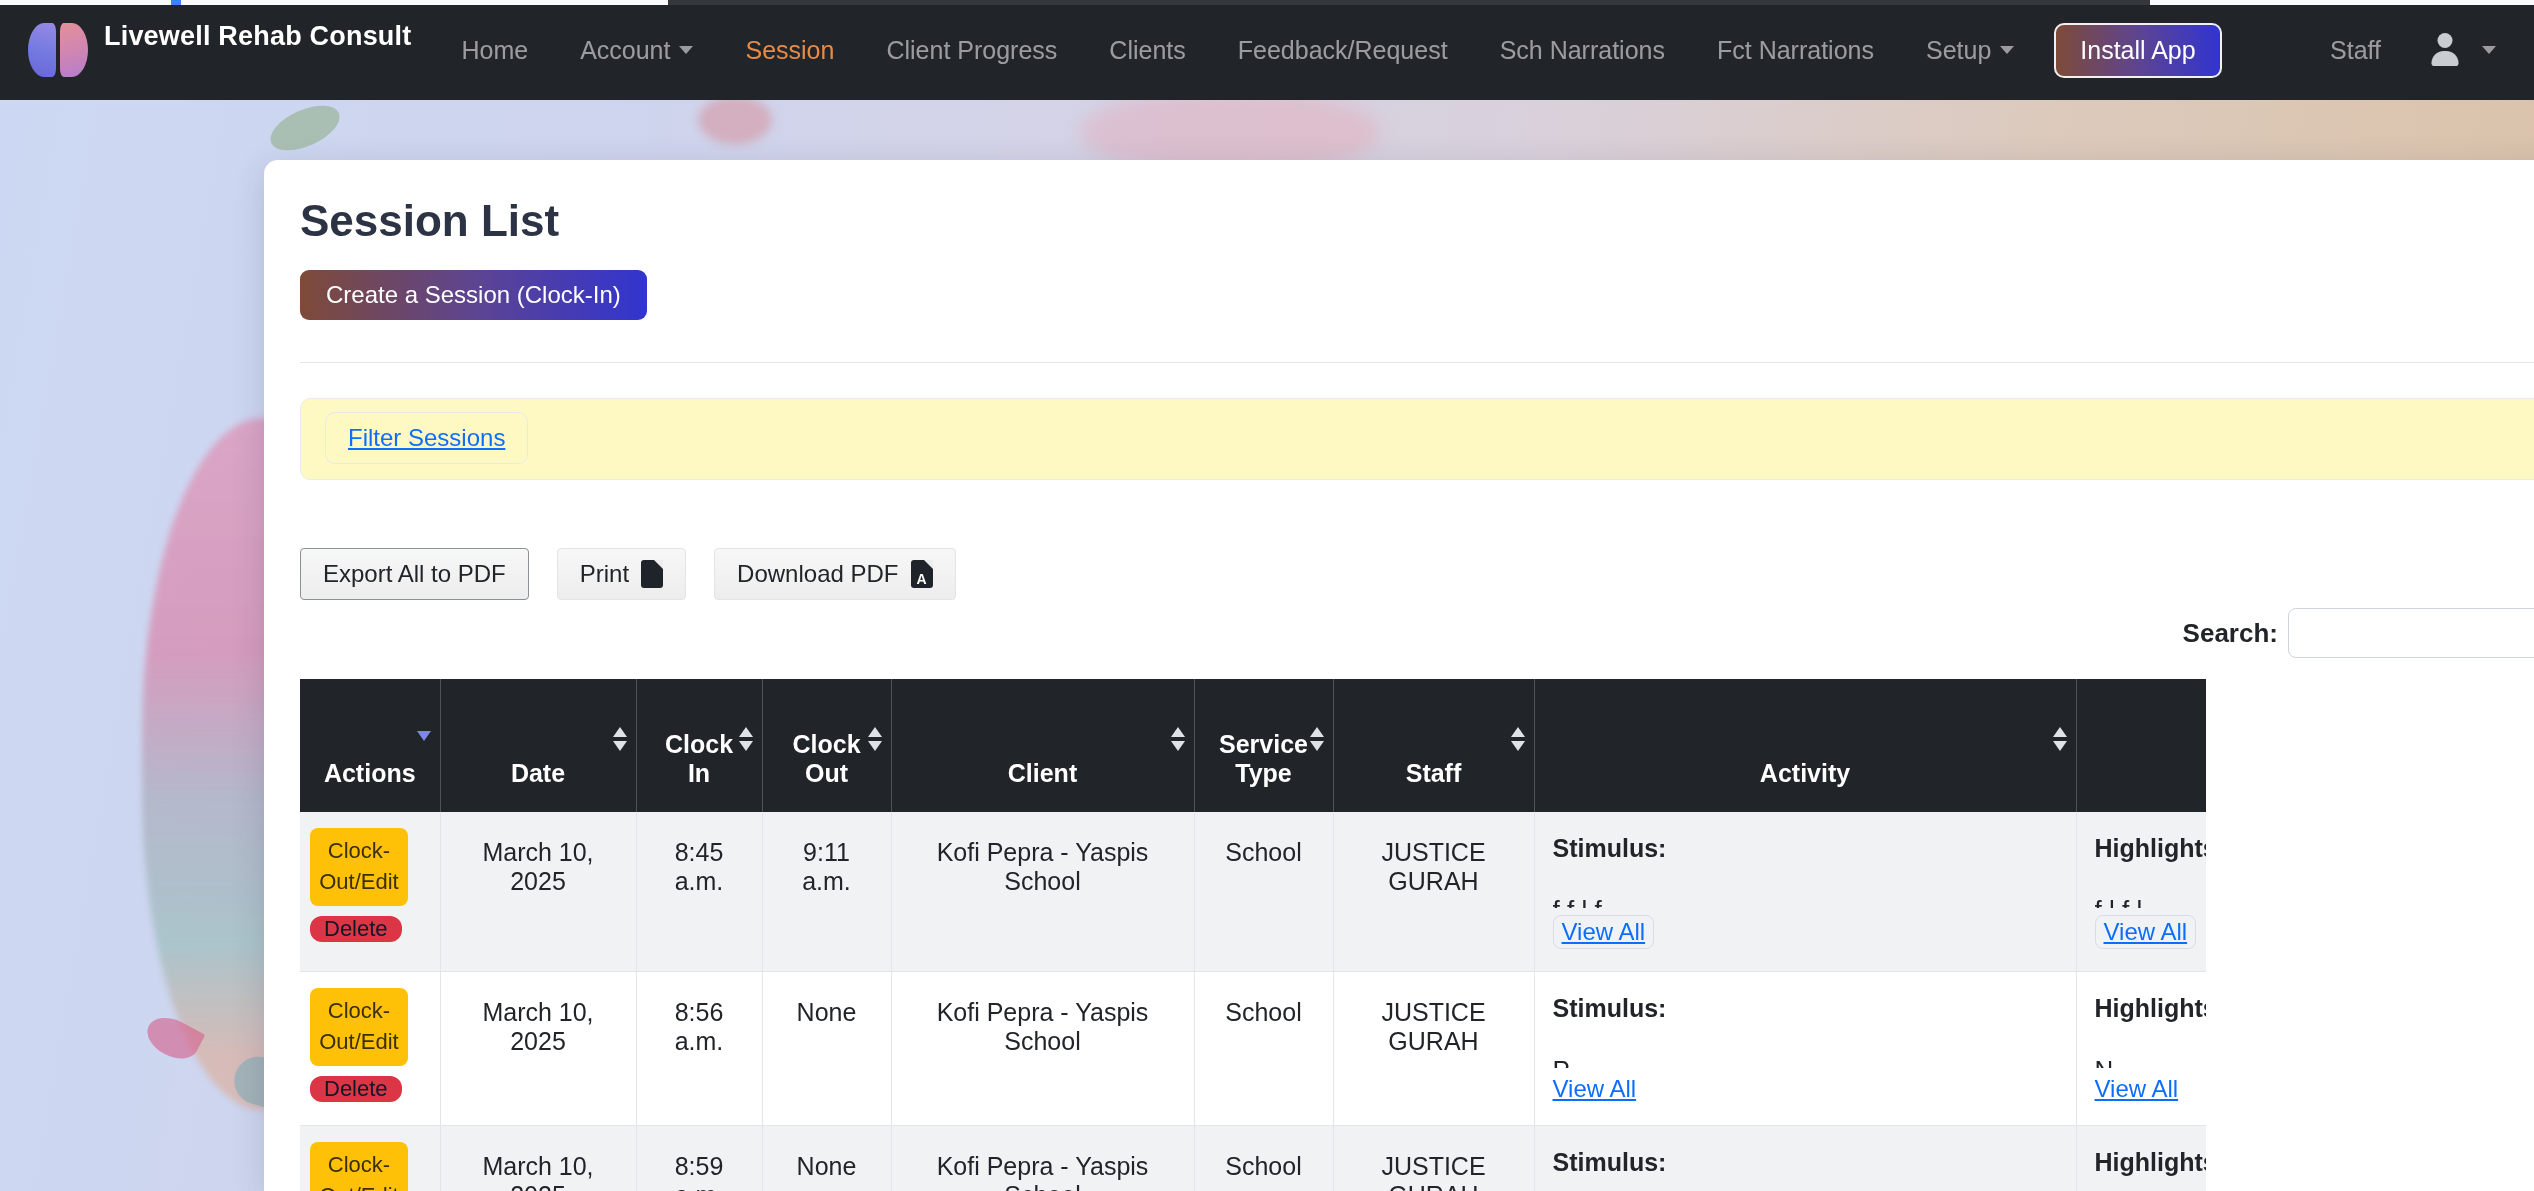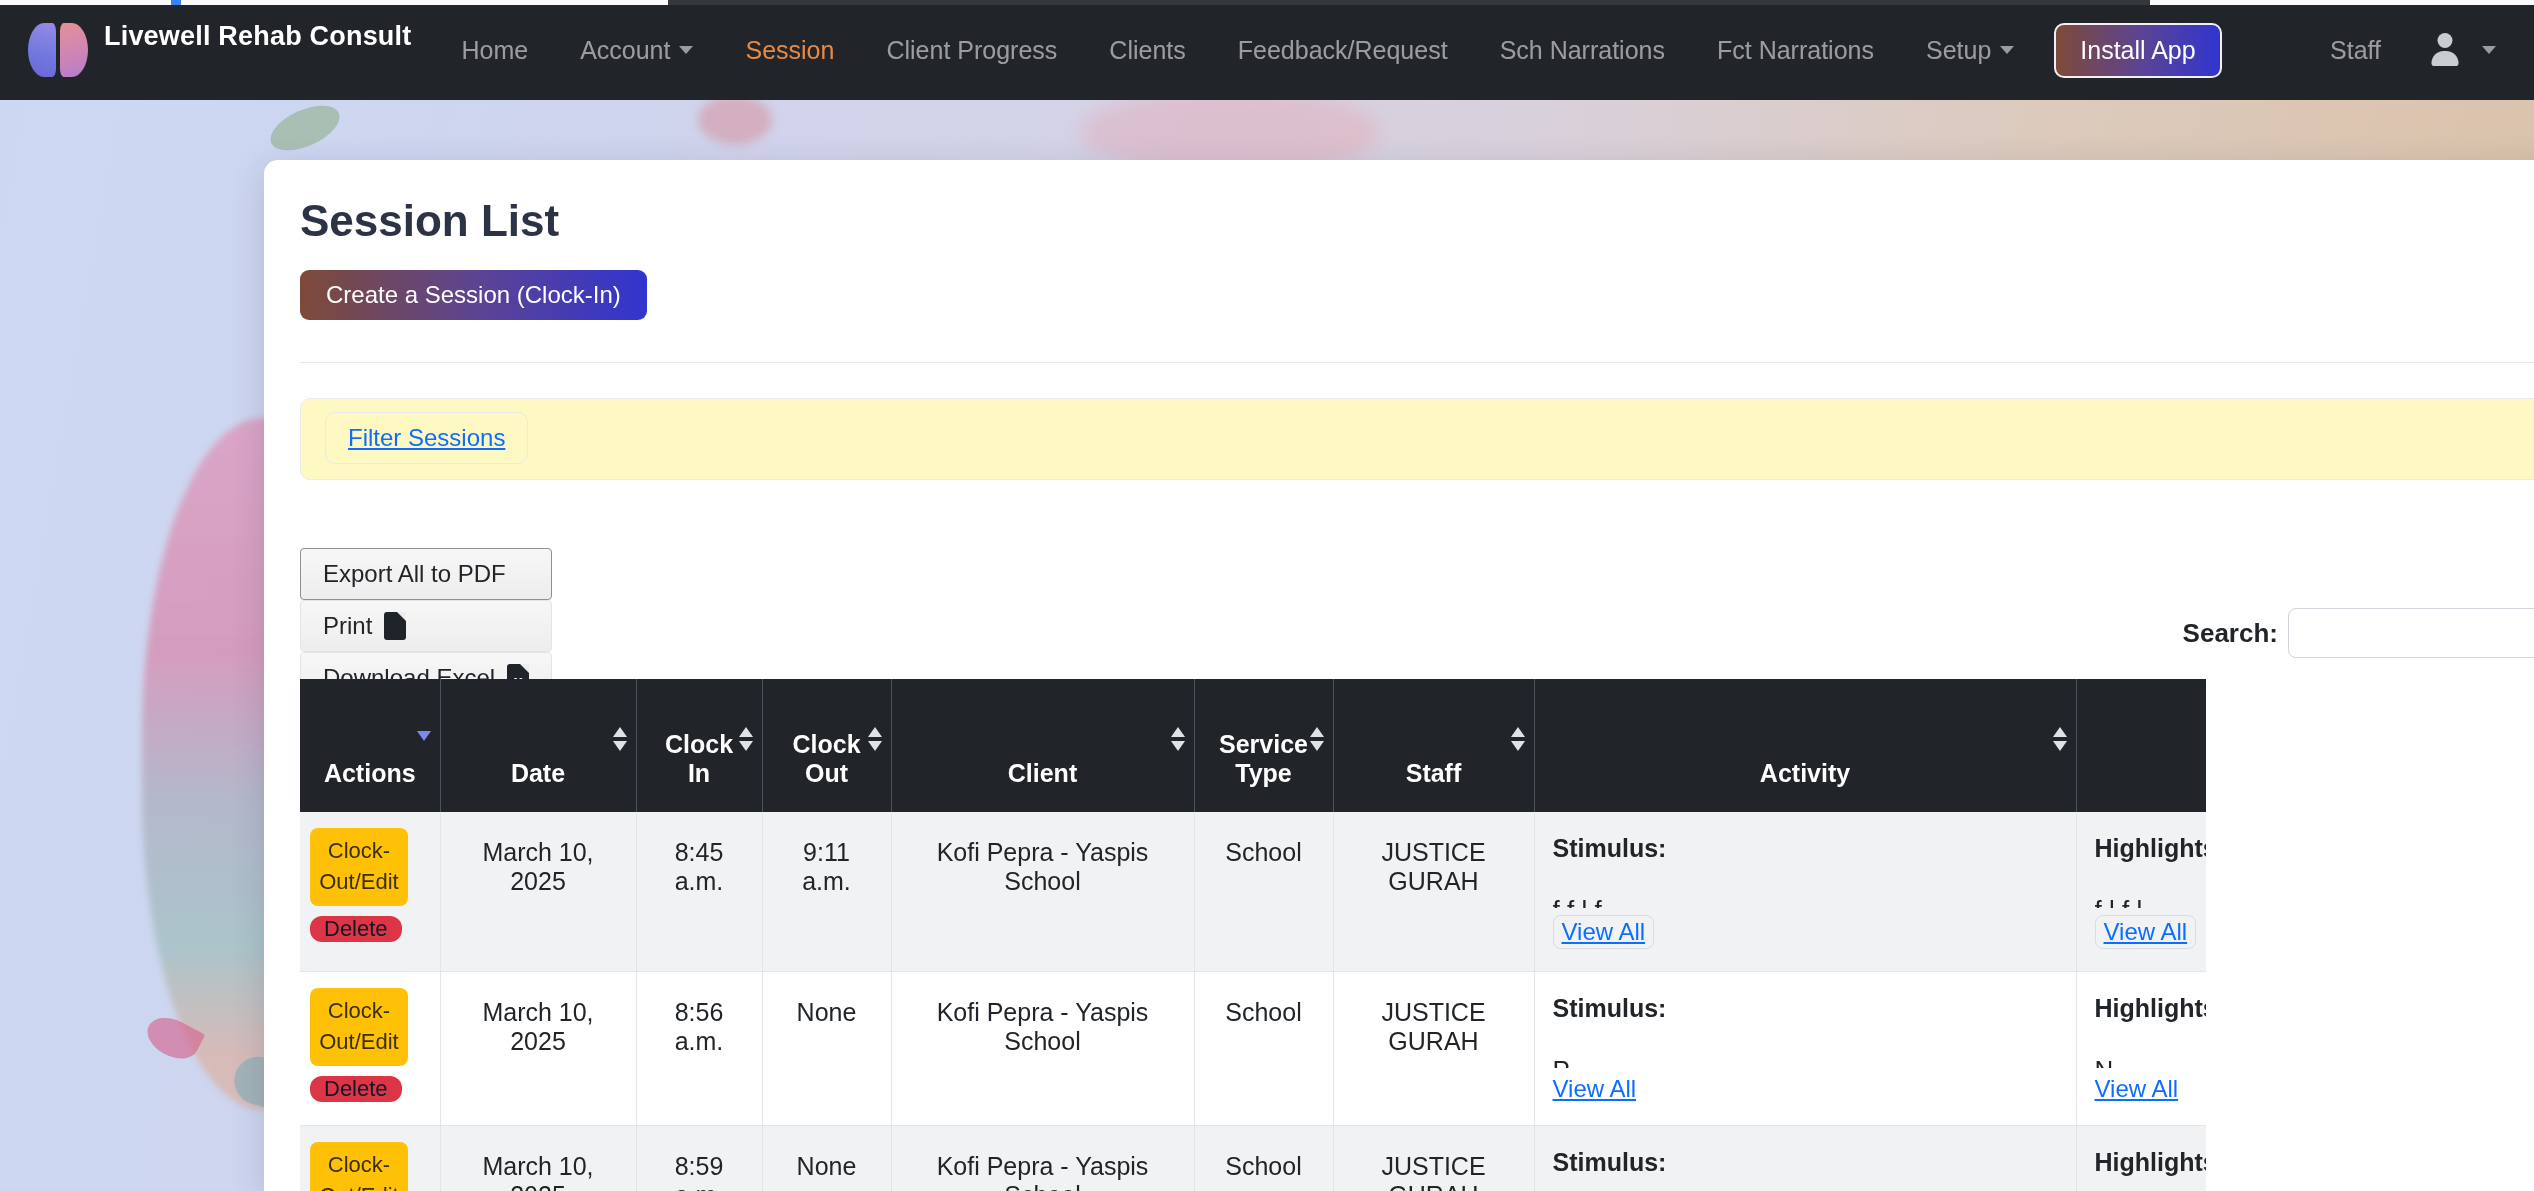--- a/index.html
+++ b/index.html
@@ -68,21 +68,21 @@
     background:linear-gradient(90deg,#7e4a38 0%,#5c4494 52%,#3134cf 100%); }
 
   .divider { position:absolute; left:36px; right:36px; top:202px; border-top:1px solid #e4e7ea; }
 
   .filter-panel { position:absolute; left:36px; right:36px; top:238px; height:82px;
     background:#fef9c3; border:1px solid #e9ebee; border-radius:10px; }
   .filter-inner { display:inline-block; margin:13px 0 0 24px; padding:11px 22px;
     border:1px solid #e7e9ec; border-radius:10px; }
   .filter-link { color:#0d6efd; font-size:24px; text-decoration:underline; cursor:pointer; }
 
-  .toolbar { position:absolute; left:36px; top:388px; display:flex;flex-direction:column; }
+  .toolbar { position:absolute; left:36px; top:388px; display:flex; }
   .tb-btn { height:52px; display:flex; align-items:center; padding:0 22px; margin-right:28px; cursor:pointer;
     background:linear-gradient(180deg,#f7f7f7,#ededee); border:1px solid #e3e4e6; border-radius:4px;
     color:#212529; font-size:24px; white-space:nowrap; }
   .tb-btn.first { border:1px solid #8b9096; margin-right:28px; }
   .ficon { position:relative; display:inline-block; width:22px; height:28px; margin-left:12px;
     background:#1f242a; border-radius:3px; }
   .ficon::before { content:""; position:absolute; top:0; right:0;
     border-style:solid; border-width:0 9px 9px 0; border-color:transparent #ededee transparent transparent; }
   .ficon.letter::after { position:absolute; bottom:1px; left:50%; transform:translateX(-50%);
     color:#fff; font-size:16px; font-weight:bold; }
@@ -222,24 +222,20 @@
       </div>
     </div>
 
     <div class="toolbar">
       <div class="tb-btn first">
         <span>Export All to PDF</span>
       </div>
       <div class="tb-btn">
         <span>Print</span>
         <span class="ficon"></span>
-      </div>
-      <div class="tb-btn">
-        <span>Download Excel</span>
-        <span class="ficon letter excel"></span>
       </div>
       <div class="tb-btn">
         <span>Download PDF</span>
         <span class="ficon letter pdf"></span>
       </div>
     </div>
 
     <div class="search-bar">
       <span class="search-label">Search:</span>
       <input class="search-input" type="text" value="" style="">

